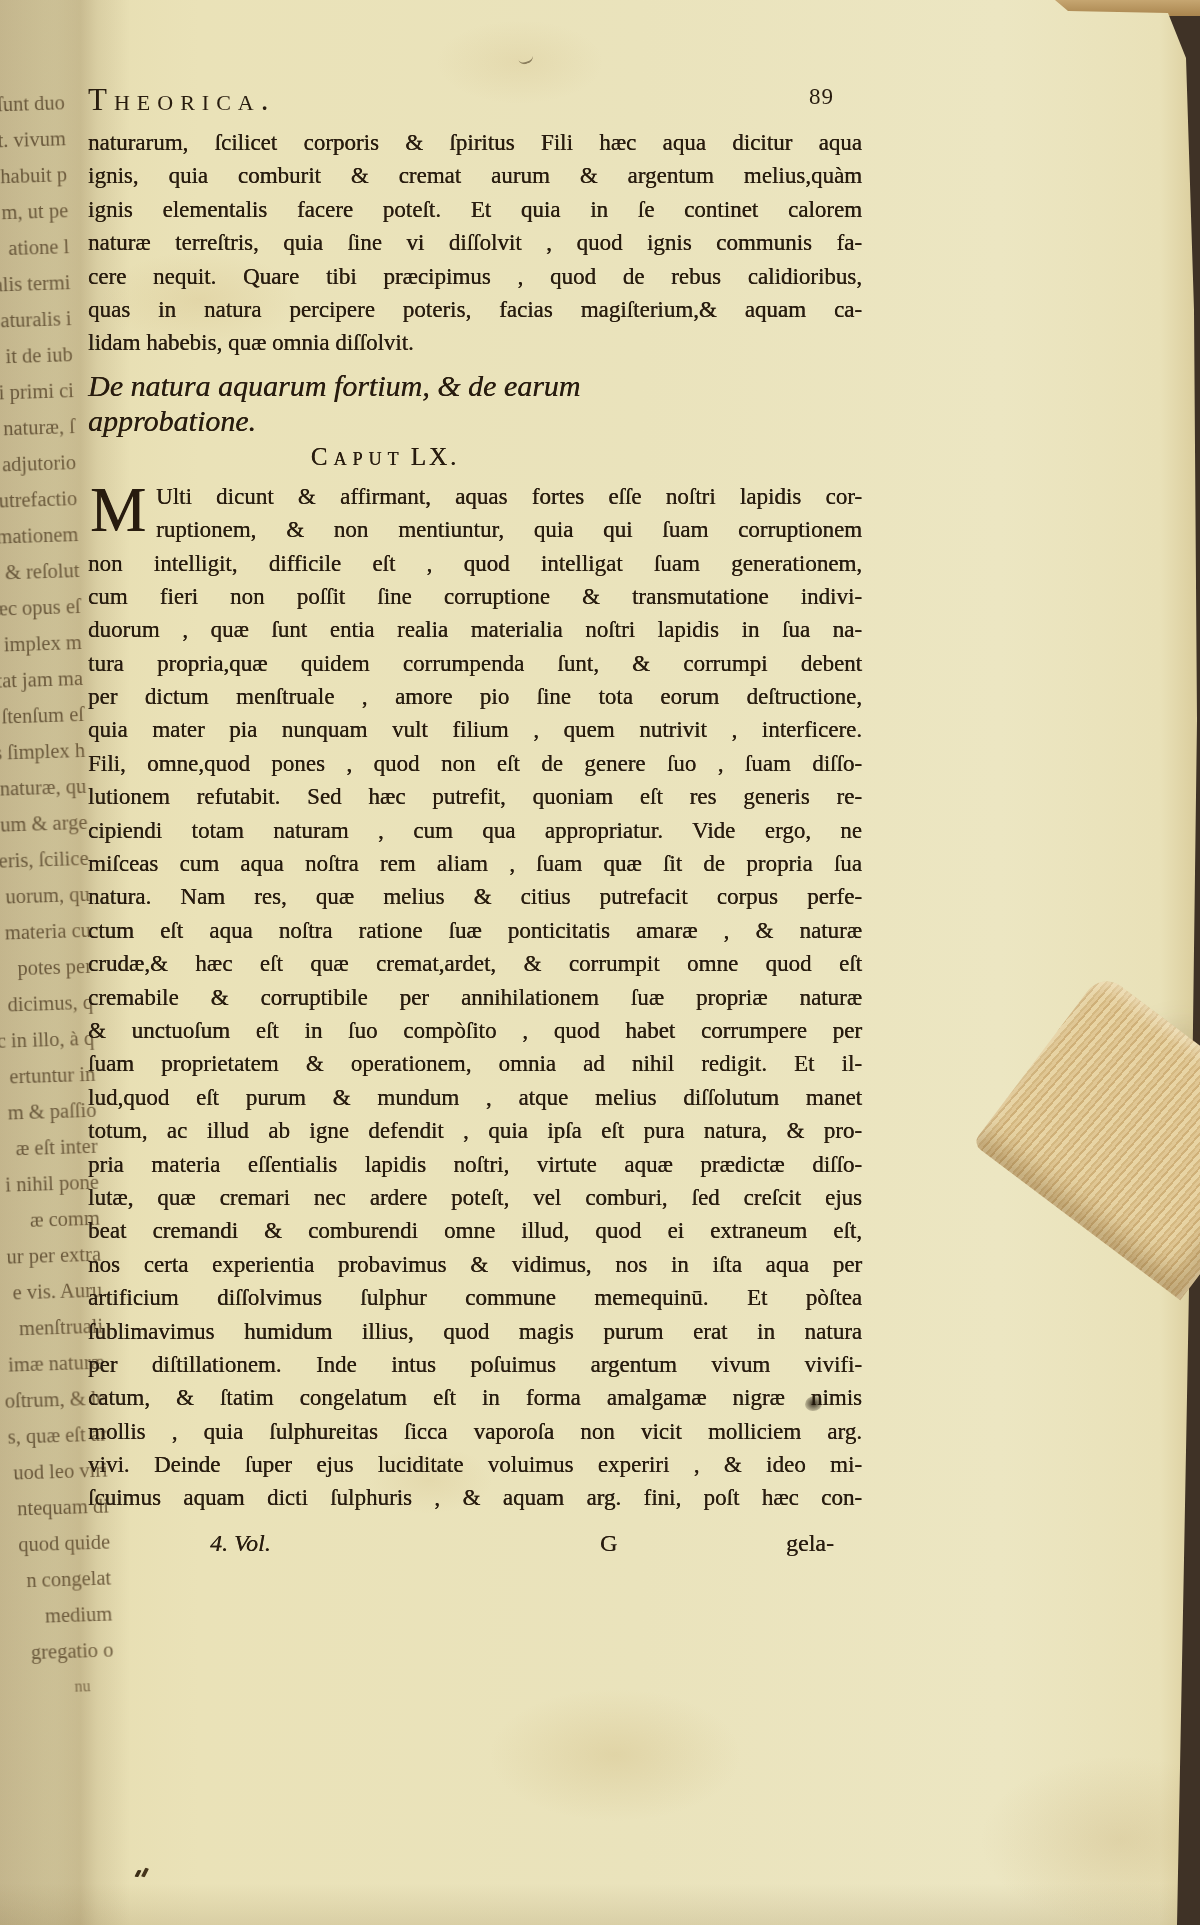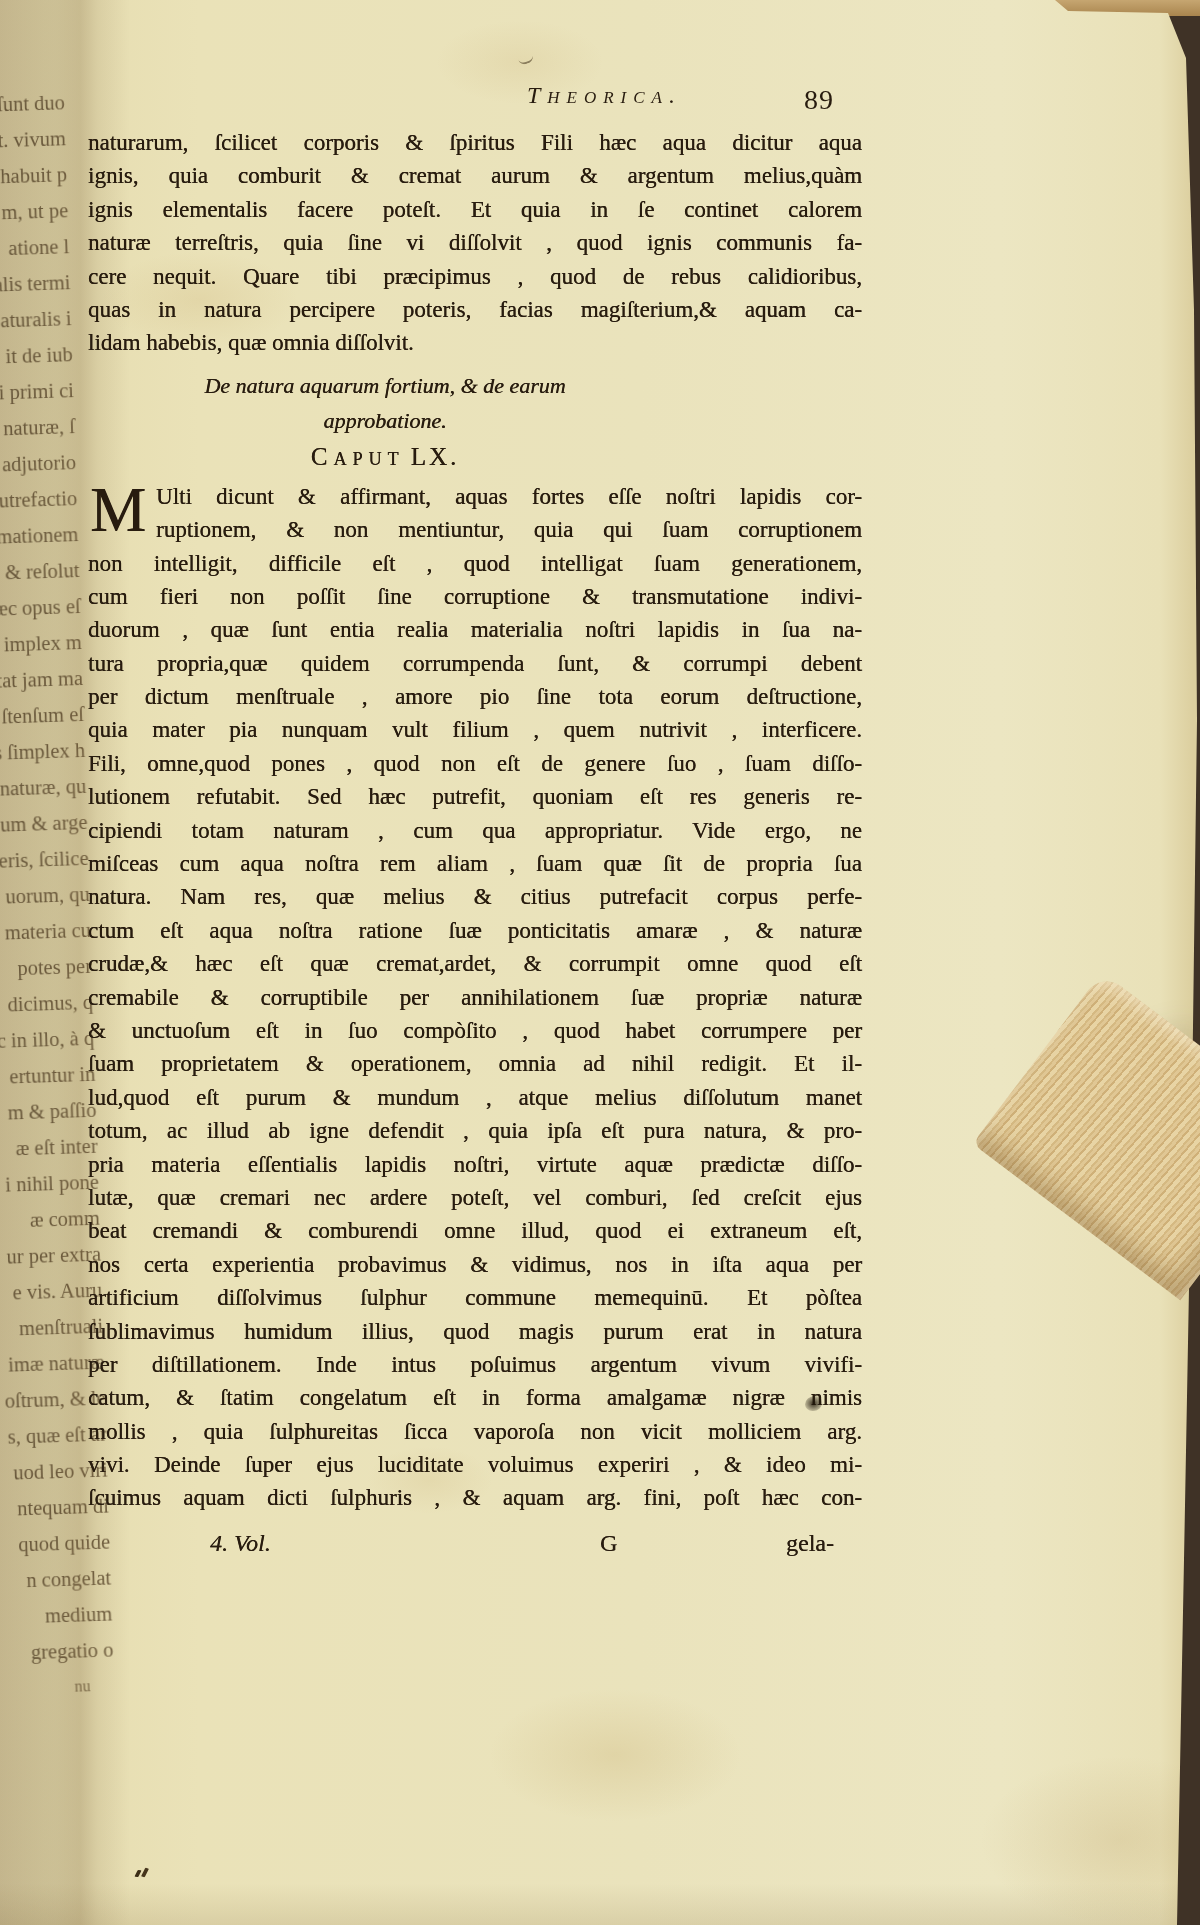--- a/index.html
+++ b/index.html
@@ -26,30 +26,30 @@
   .marginalia{position:absolute;left:-52px;top:86px;width:146px;height:1640px;
     transform:rotate(-1.8deg);color:rgba(100,82,54,.92);filter:blur(.45px);}
   .marg-line{height:36px;line-height:36px;font-size:20.5px;white-space:nowrap;text-align:right;padding-right:4px;}
   .marg-line:last-child{padding-right:28px;font-size:16px;color:rgba(100,82,54,.8);}
   .gutter-shade{position:absolute;left:0;top:0;width:132px;height:100%;pointer-events:none;
     background:linear-gradient(90deg, rgba(60,45,25,.10) 0px, rgba(95,75,45,.17) 56px, rgba(118,93,54,.26) 80px, rgba(118,93,54,.12) 98px, rgba(118,93,54,0) 130px);}
 
   
   .text-block{position:absolute;left:88px;top:82px;width:774px;color:#281c0f;}
   .running-head{position:relative;height:44px;}
-  .running-title{display:block;text-align:right;margin-right:180px;font-variant:small-caps;
-    font-size:24px;letter-spacing:7px;font-style:italic;}
-  .page-number{position:absolute;right:28px;top:2px;font-size:28px;letter-spacing:1px;}
+  .running-title{display:block;text-align:left;margin-right:180px;font-variant:small-caps;
+    font-size:31px;letter-spacing:7px;}
+  .page-number{position:absolute;right:28px;top:2px;font-size:23px;letter-spacing:1px;}
 
   .para{font-size:23px;}
   .line{height:33.4px;line-height:33.4px;text-align:justify;text-align-last:justify;overflow:visible;
     text-shadow:0.3px 0 0 currentColor;}
   .para1 .line:last-child{text-align-last:left;}
 
-  .heading{margin:8px 180px 0 0;text-align:center;font-style:italic;font-size:22px;line-height:35px;
+  .heading{margin:8px 180px 0 0;font-style:italic;font-size:30px;line-height:35px;
     text-shadow:0.3px 0 0 currentColor;}
   .caput{margin:5px 180px 0 0;text-align:center;font-size:25px;text-shadow:0.3px 0 0 currentColor;}
   .caput-word{font-variant:small-caps;letter-spacing:6px;}
   .caput-numeral{letter-spacing:3px;}
 
   .para2{margin-top:9px;}
   .dropcap{float:left;font-size:63px;line-height:56px;height:64px;padding:2px 10px 0 2px;
     text-shadow:0.5px 0 0 currentColor;}
 
   .footer{position:relative;height:42px;margin-top:15px;font-size:24px;text-shadow:0.3px 0 0 currentColor;}

